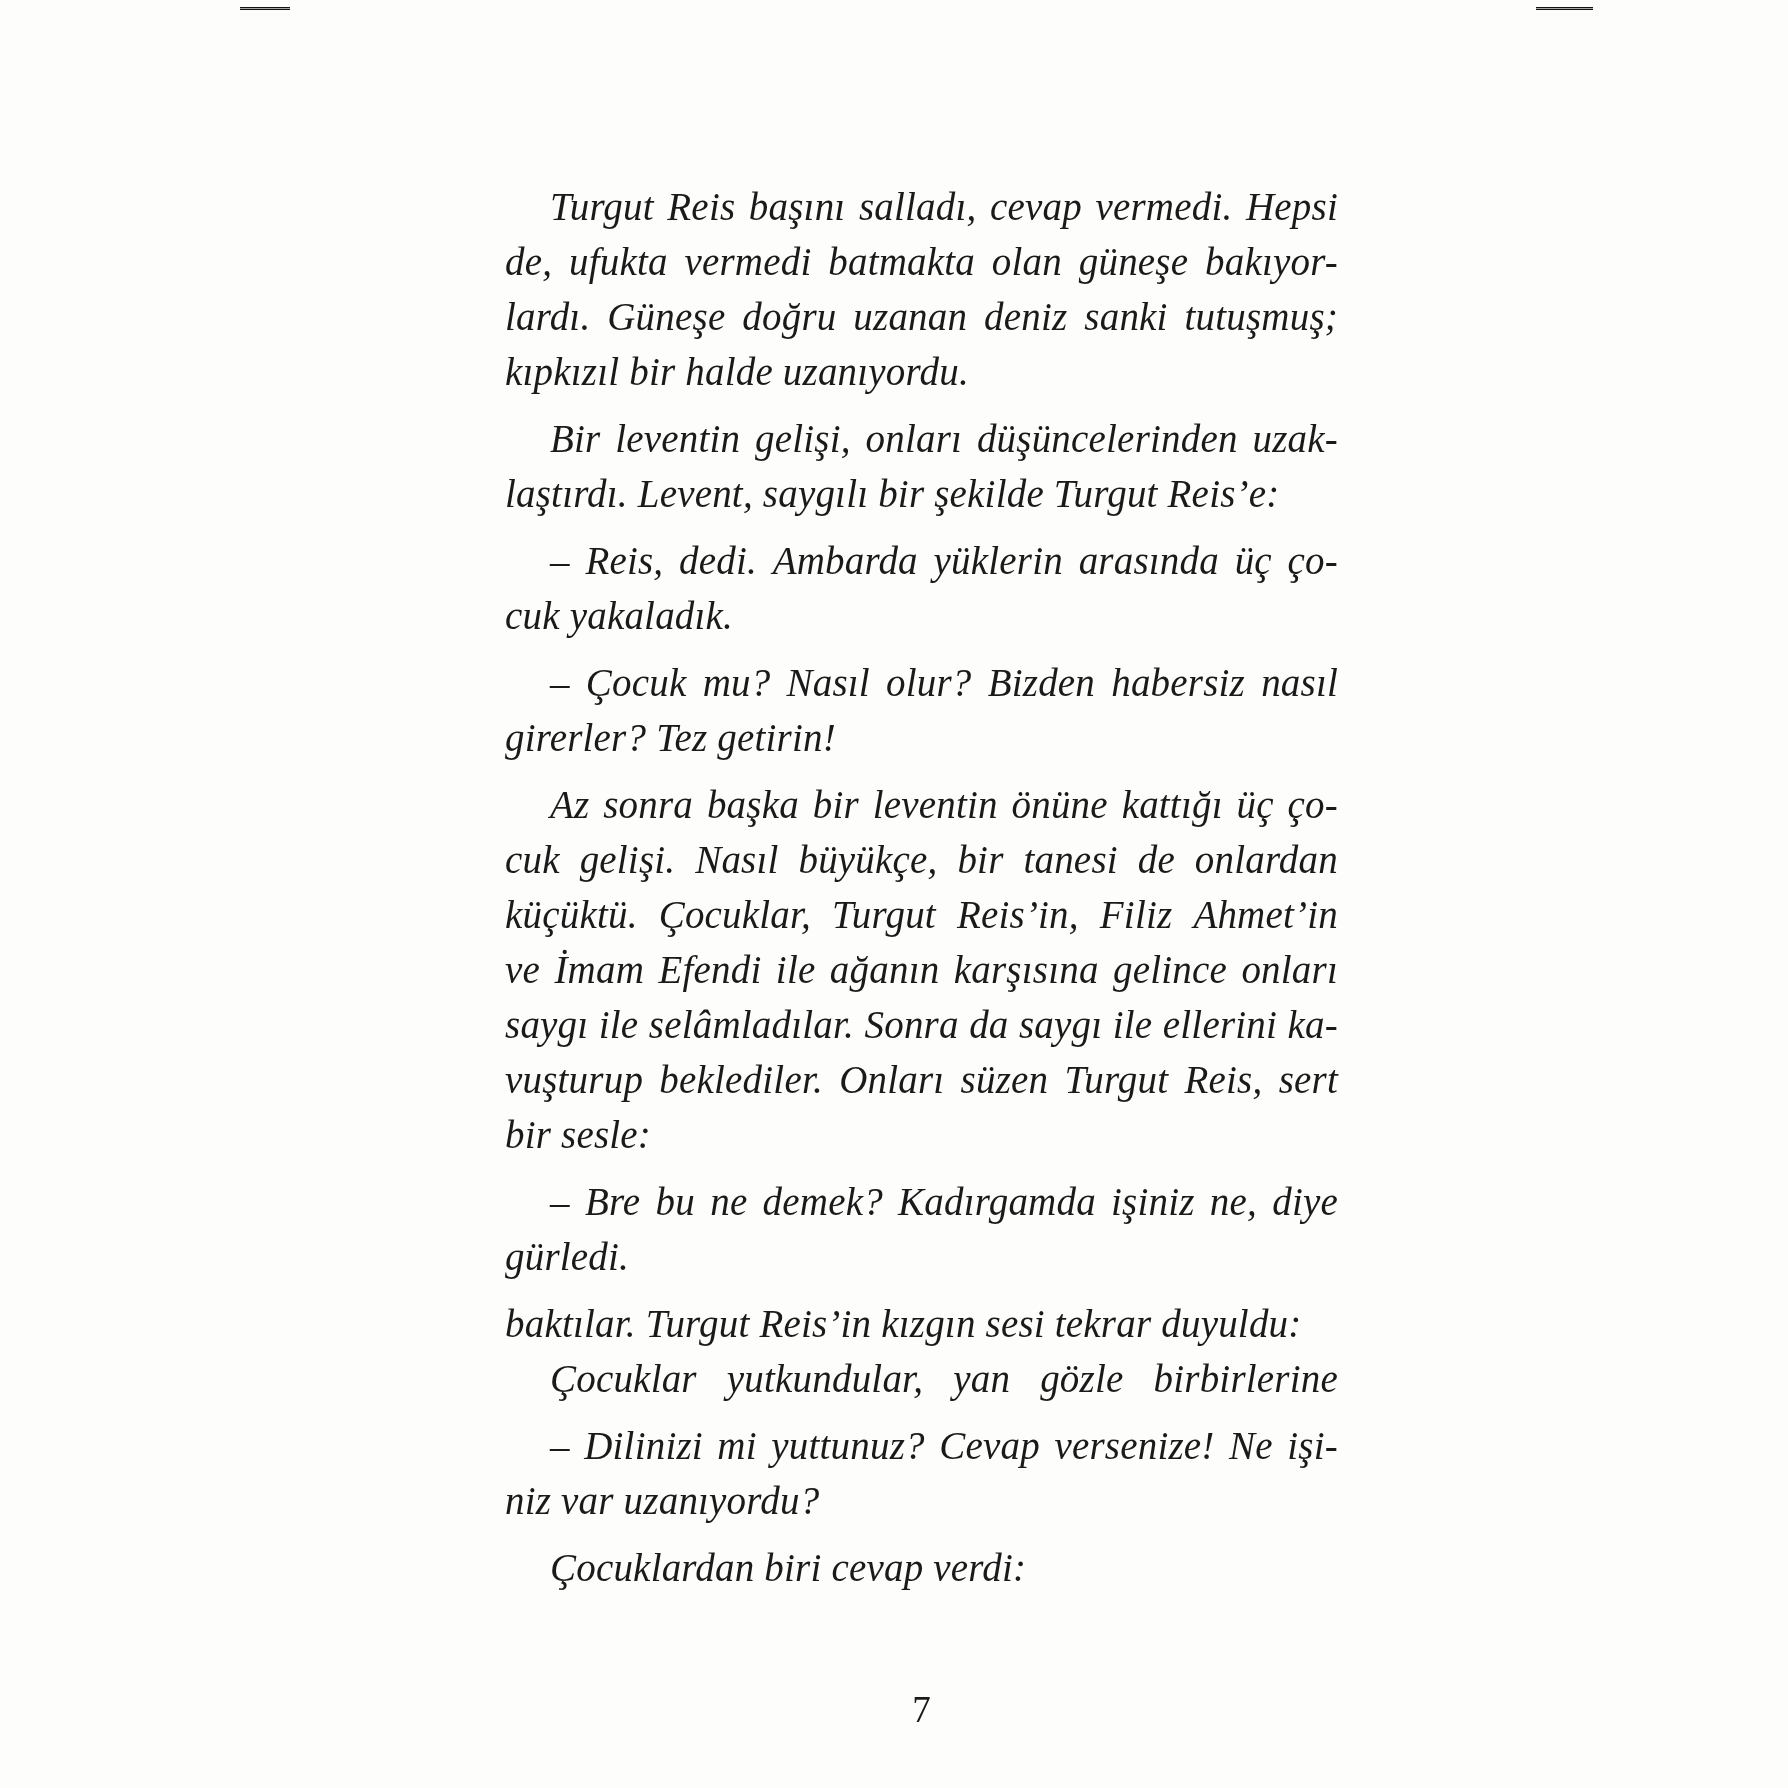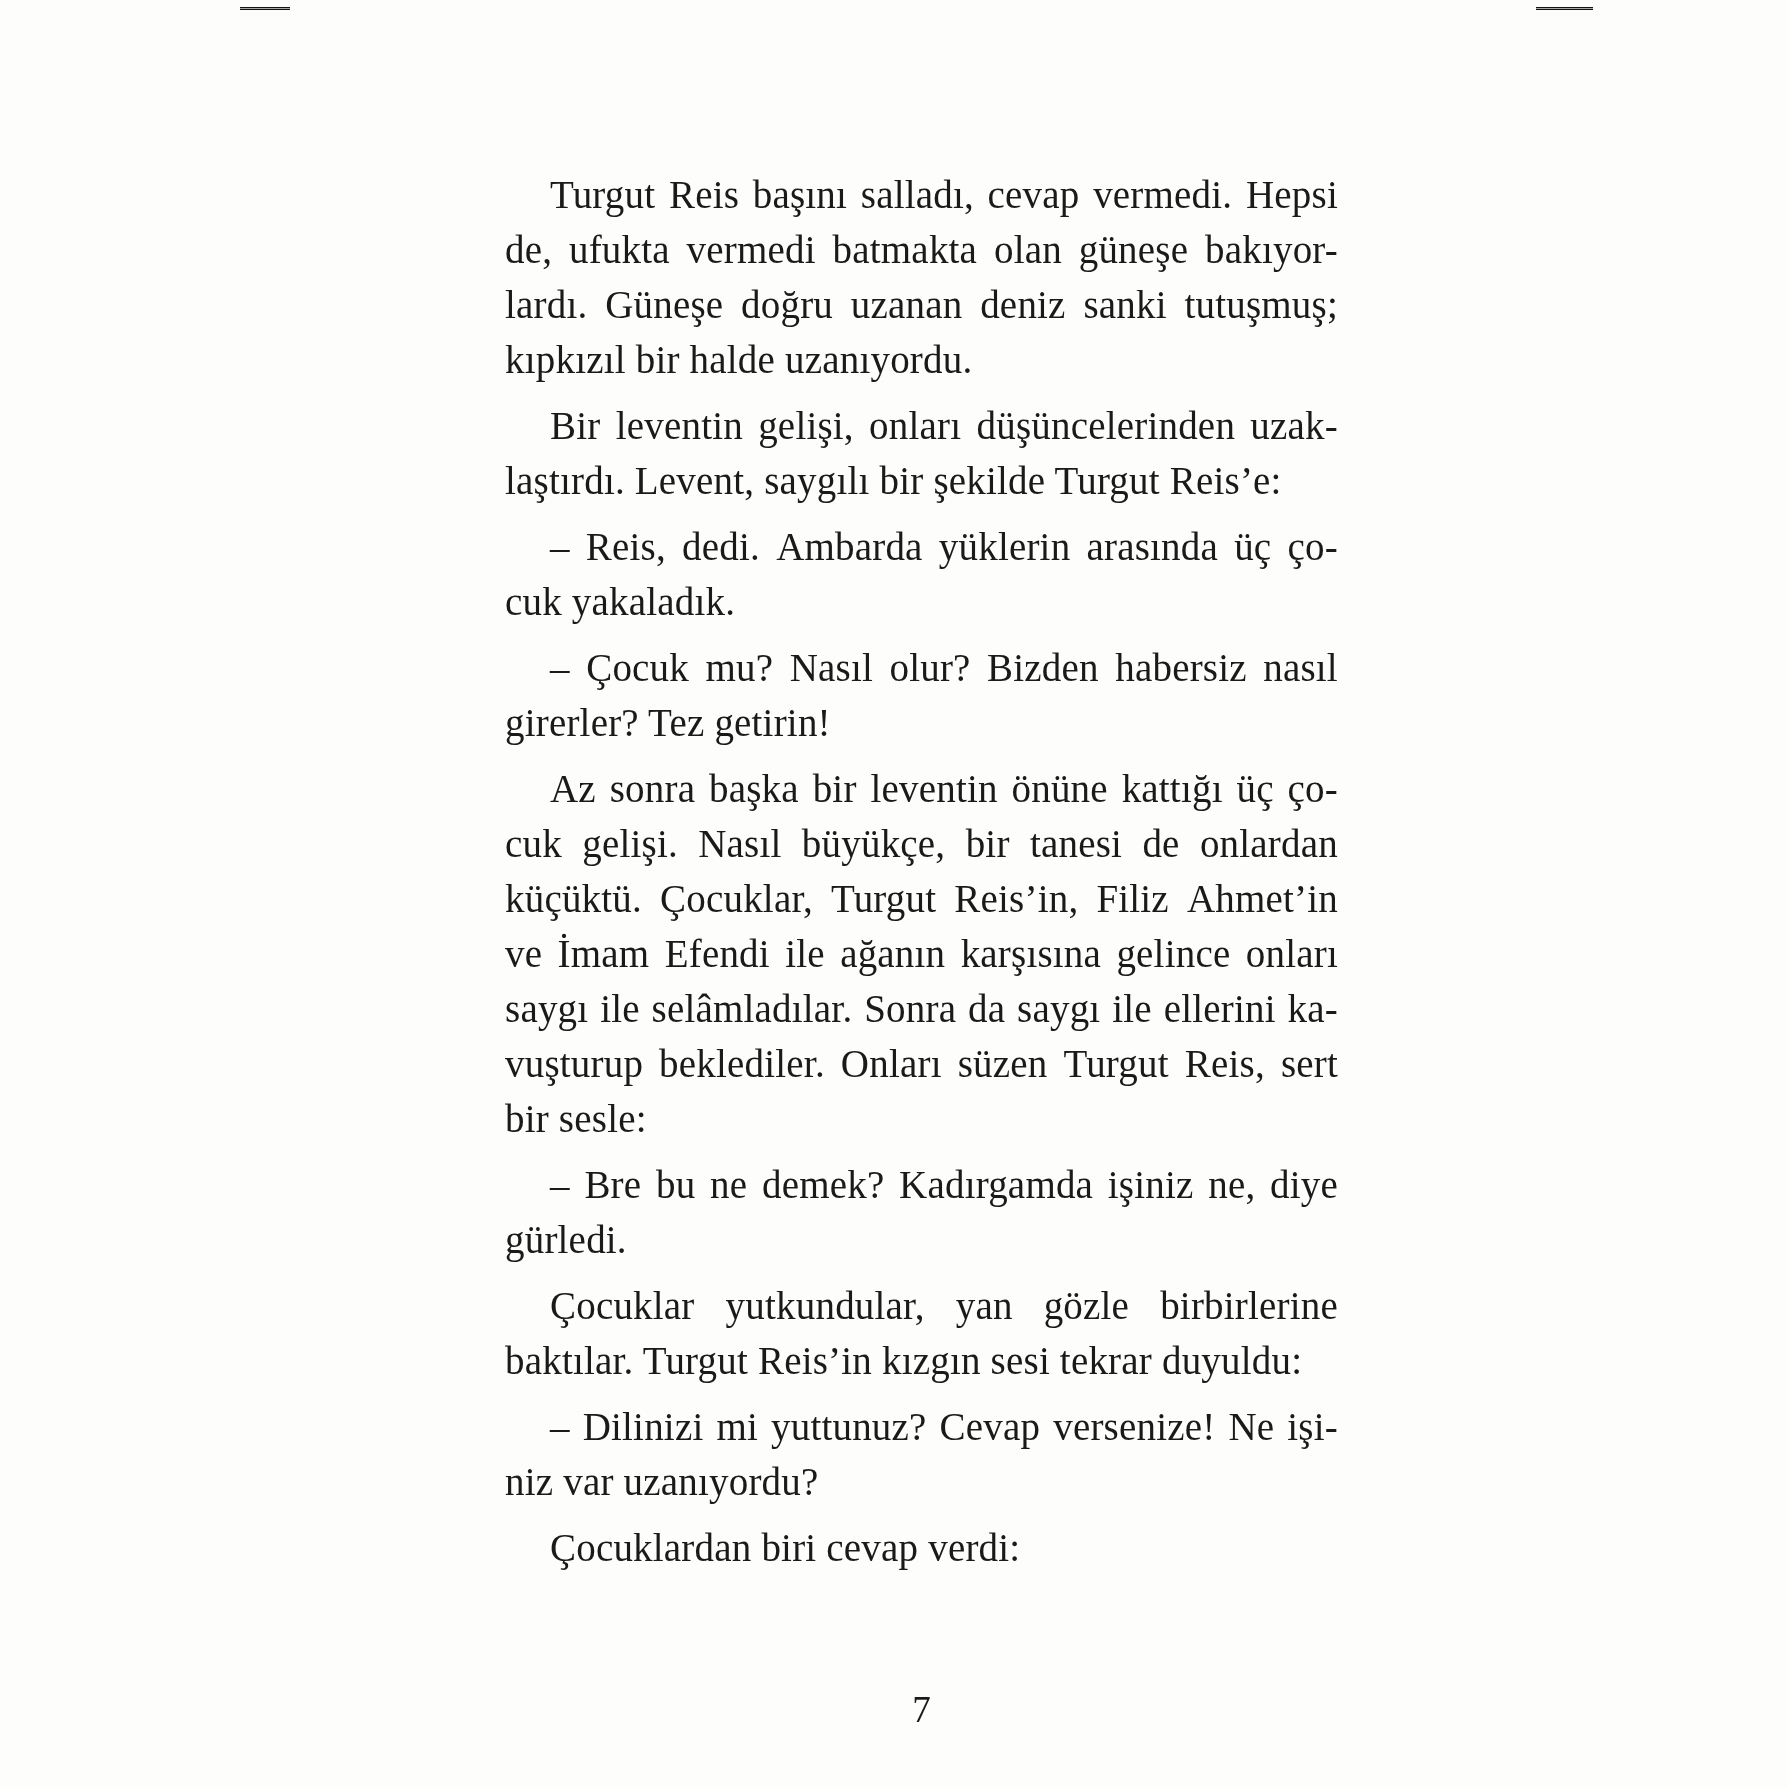--- a/index.html
+++ b/index.html
@@ -38,21 +38,21 @@
   .text-block {
     position: absolute;
     left: 505px;
     top: 167px;
     width: 833px;
     font-size: 39px;
     line-height: 55px;
     color: #1a1a1a;
     letter-spacing: 0.2px;
   }
-  .paragraph { margin: 0 0 11px 0; }
+  .paragraph { margin: 12px 0 11px 0; font-style: italic; }
   .paragraph:last-child { margin-bottom: 0; }
 
   
   .line {
     display: flex;
     justify-content: space-between;
     line-height: 55px;
   }
   .line span { white-space: pre; flex: 0 0 auto; }
 
@@ -219,28 +219,28 @@
           <span>ne</span>
           <span>demek?</span>
           <span>Kadırgamda</span>
           <span>işiniz</span>
           <span>ne,</span>
           <span>diye</span>
         </div>
         <div class="line lastline">gürledi.</div>
       </div>
       <div class="paragraph">
+        <div class="line lastline">baktılar. Turgut Reis’in kızgın sesi tekrar duyuldu:</div>
         <div class="line firstline">
           <span>Çocuklar</span>
           <span>yutkundular,</span>
           <span>yan</span>
           <span>gözle</span>
           <span>birbirlerine</span>
         </div>
-        <div class="line lastline">baktılar. Turgut Reis’in kızgın sesi tekrar duyuldu:</div>
       </div>
       <div class="paragraph">
         <div class="line firstline">
           <span>–</span>
           <span>Dilinizi</span>
           <span>mi</span>
           <span>yuttunuz?</span>
           <span>Cevap</span>
           <span>versenize!</span>
           <span>Ne</span>

